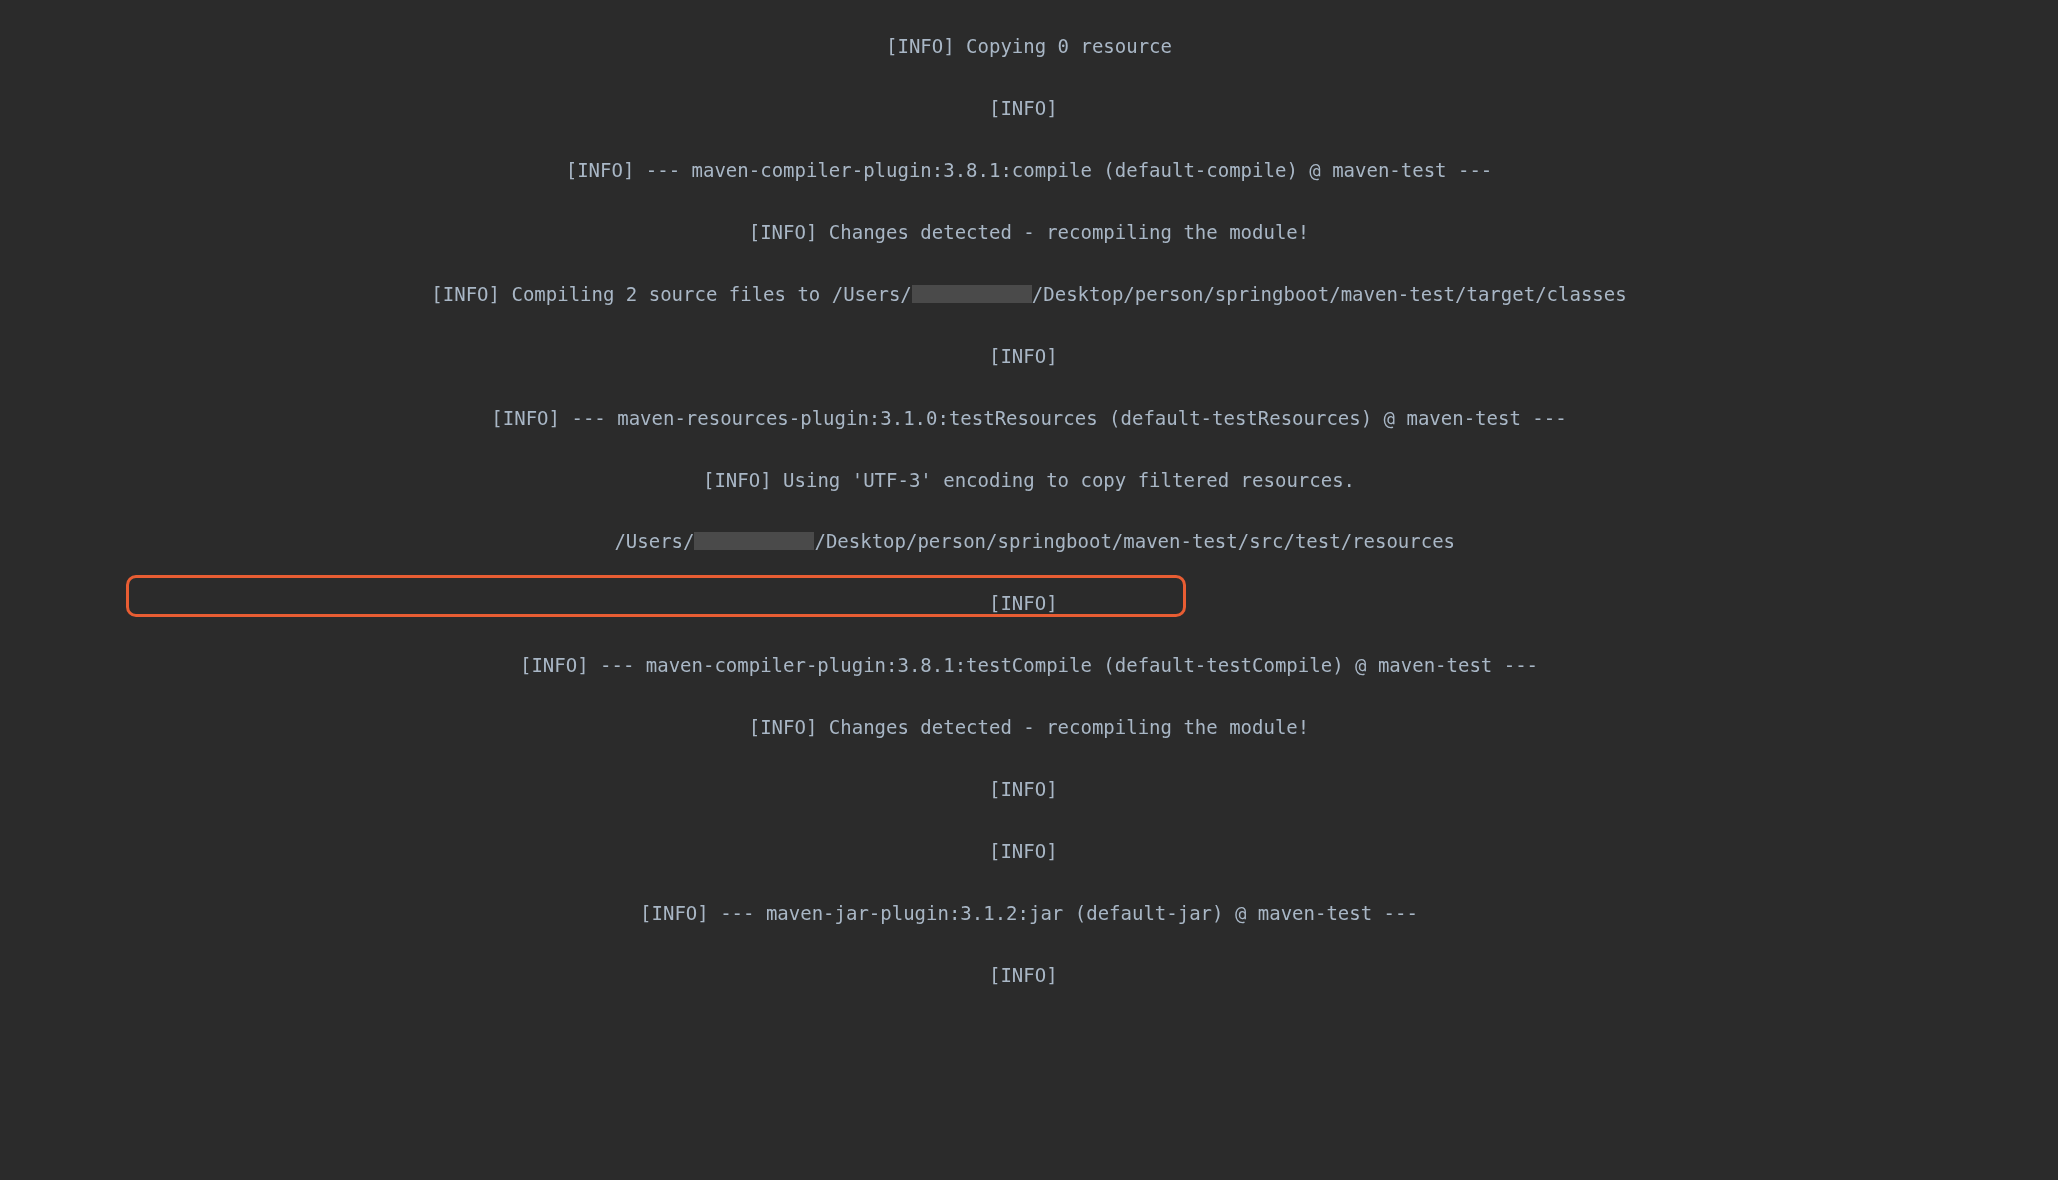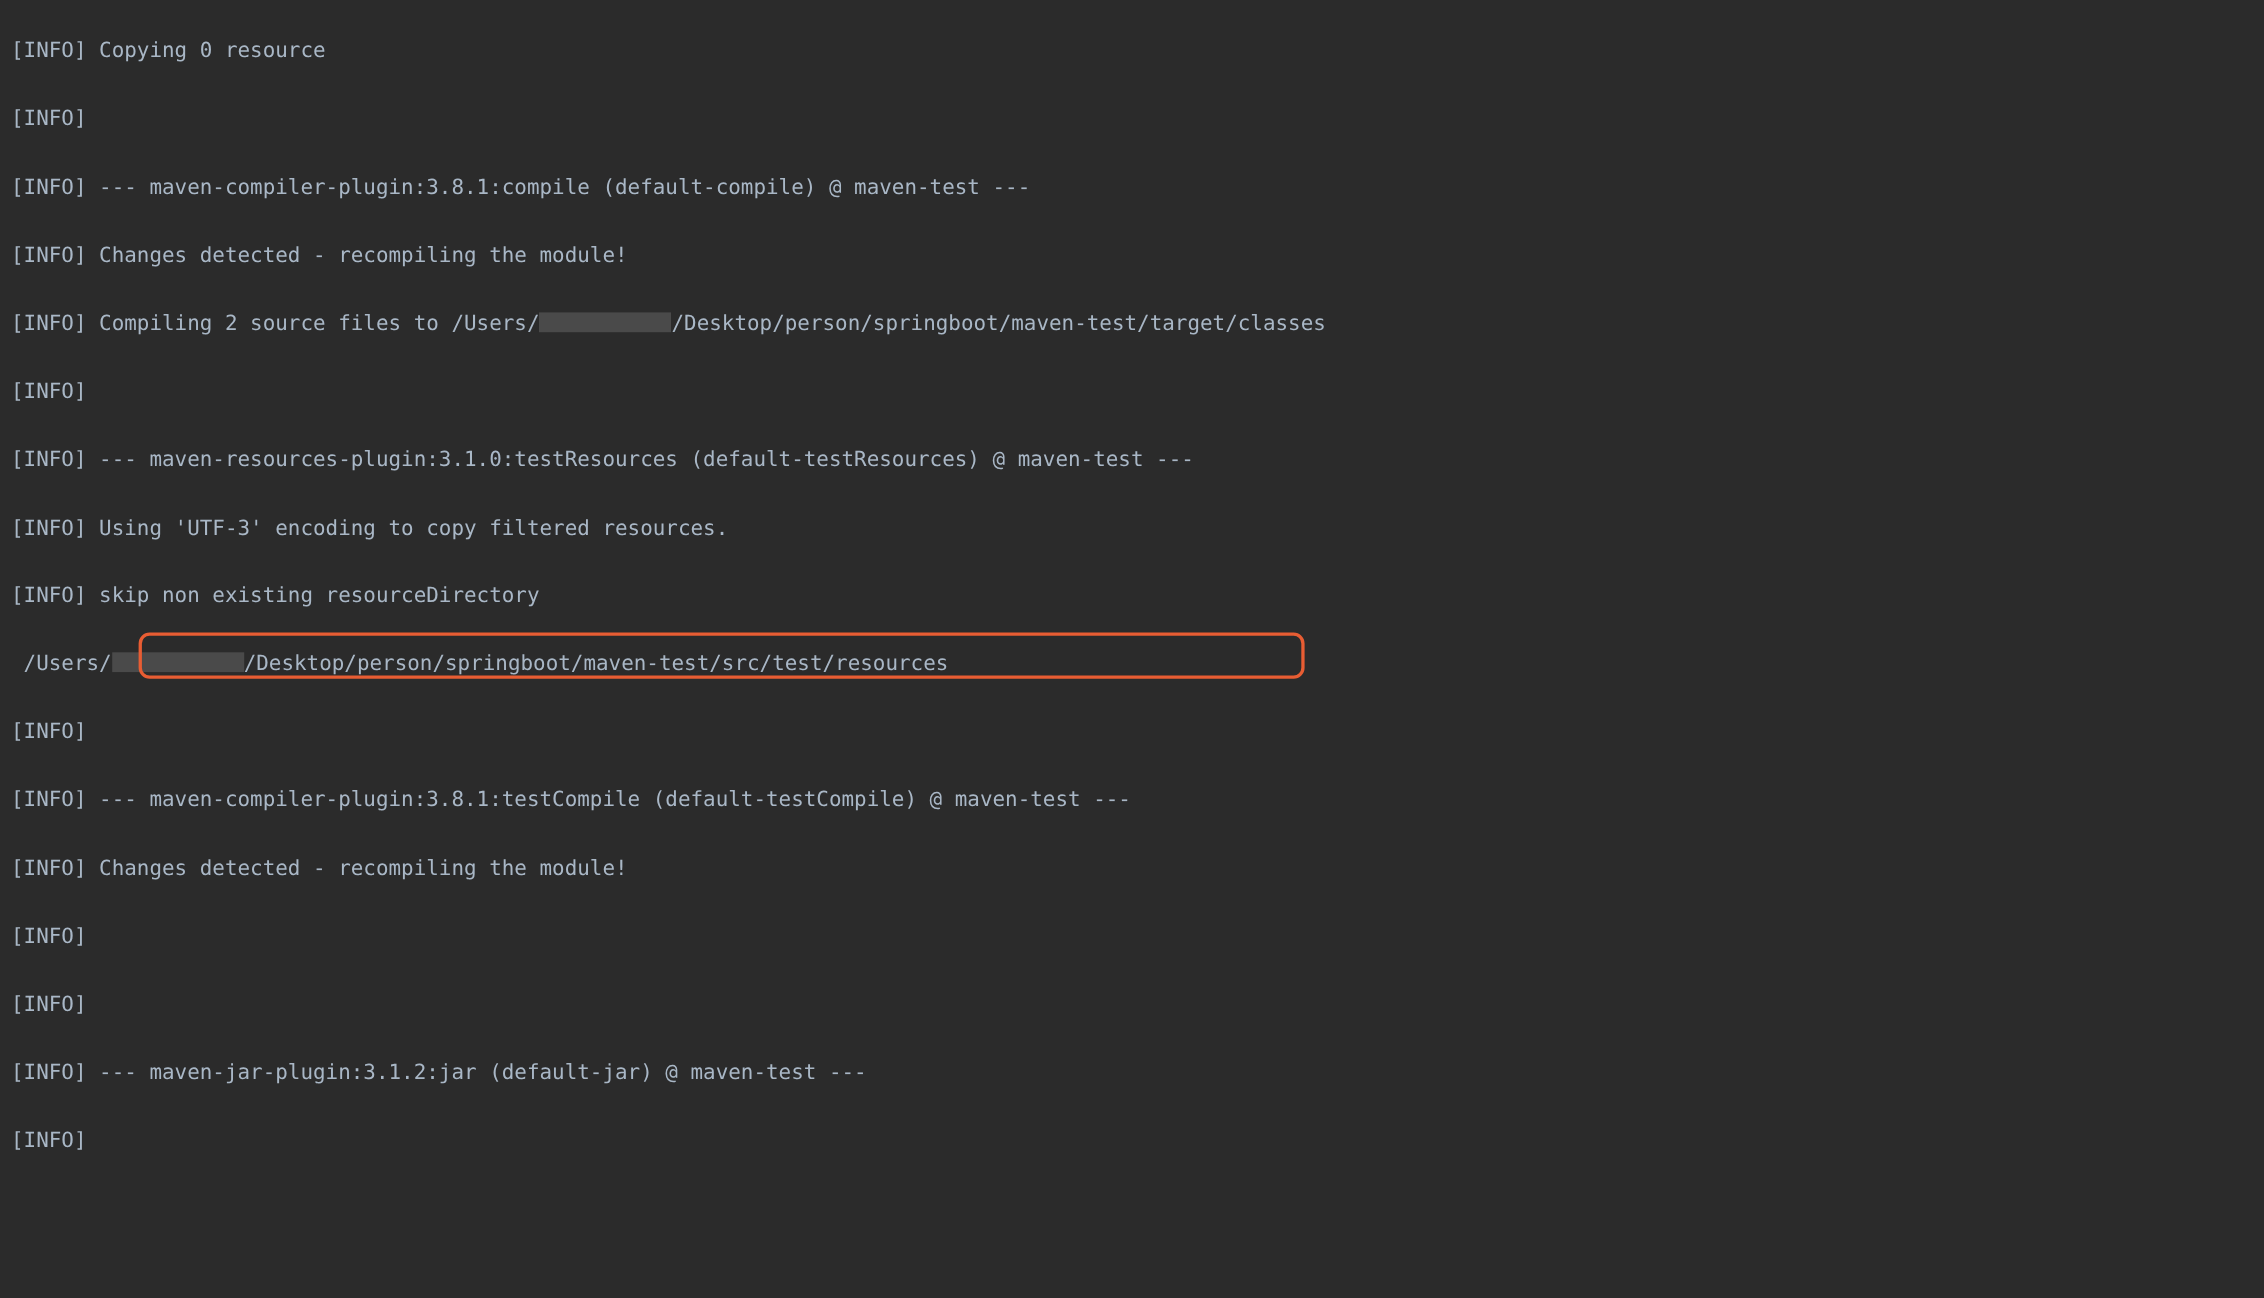--- a/index.html
+++ b/index.html
@@ -11,21 +11,21 @@
     padding: 0;
     overflow: hidden;
     width: 2058px;
     height: 1180px;
     line-height: 1.63;
   }
   .terminal {
     padding: 0 10px;
     white-space: pre;
   }
-  .line { display: block; position: relative; }
+  .line { display: block; position: relative; text-align: center; }
   .redacted {
     display: inline-block;
     background: #4a4a4a;
     color: transparent;
     vertical-align: baseline;
     height: 18px;
     position: relative;
     top: 2px;
   }
   .highlight-box {
@@ -40,21 +40,20 @@
 
 <div class="terminal">
 <span class="line"><span>[INFO] </span><span>Copying 0 resource</span></span>
 <span class="line"><span>[INFO] </span><span></span></span>
 <span class="line"><span>[INFO] </span><span>--- maven-compiler-plugin:3.8.1:compile (default-compile) @ maven-test ---</span></span>
 <span class="line"><span>[INFO] </span><span>Changes detected - recompiling the module!</span></span>
 <span class="line"><span>[INFO] </span><span>Compiling 2 source files to /Users/</span><span class="redacted" style="width:120px"></span><span>/Desktop/person/springboot/maven-test/target/classes</span></span>
 <span class="line"><span>[INFO] </span><span></span></span>
 <span class="line"><span>[INFO] </span><span>--- maven-resources-plugin:3.1.0:testResources (default-testResources) @ maven-test ---</span></span>
 <span class="line"><span>[INFO] </span><span>Using 'UTF-3' encoding to copy filtered resources.</span></span>
-<span class="line"><span>[INFO] </span><span>skip non existing resourceDirectory</span></span>
 <span class="line"><span> /Users/</span><span class="redacted" style="width:120px"></span><span>/Desktop/person/springboot/maven-test/src/test/resources</span></span>
 <span class="line"><span>[INFO] </span><span></span></span>
 <span class="line"><span>[INFO] </span><span>--- maven-compiler-plugin:3.8.1:testCompile (default-testCompile) @ maven-test ---</span></span>
 <span class="line"><span>[INFO] </span><span>Changes detected - recompiling the module!</span></span>
 <span class="line"><span>[INFO] </span><span></span></span>
 <span class="line"><span>[INFO] </span><span></span></span>
 <span class="line"><span>[INFO] </span><span>--- maven-jar-plugin:3.1.2:jar (default-jar) @ maven-test ---</span></span>
 <span class="line"><span>[INFO] </span><span></span></span>
 
 

